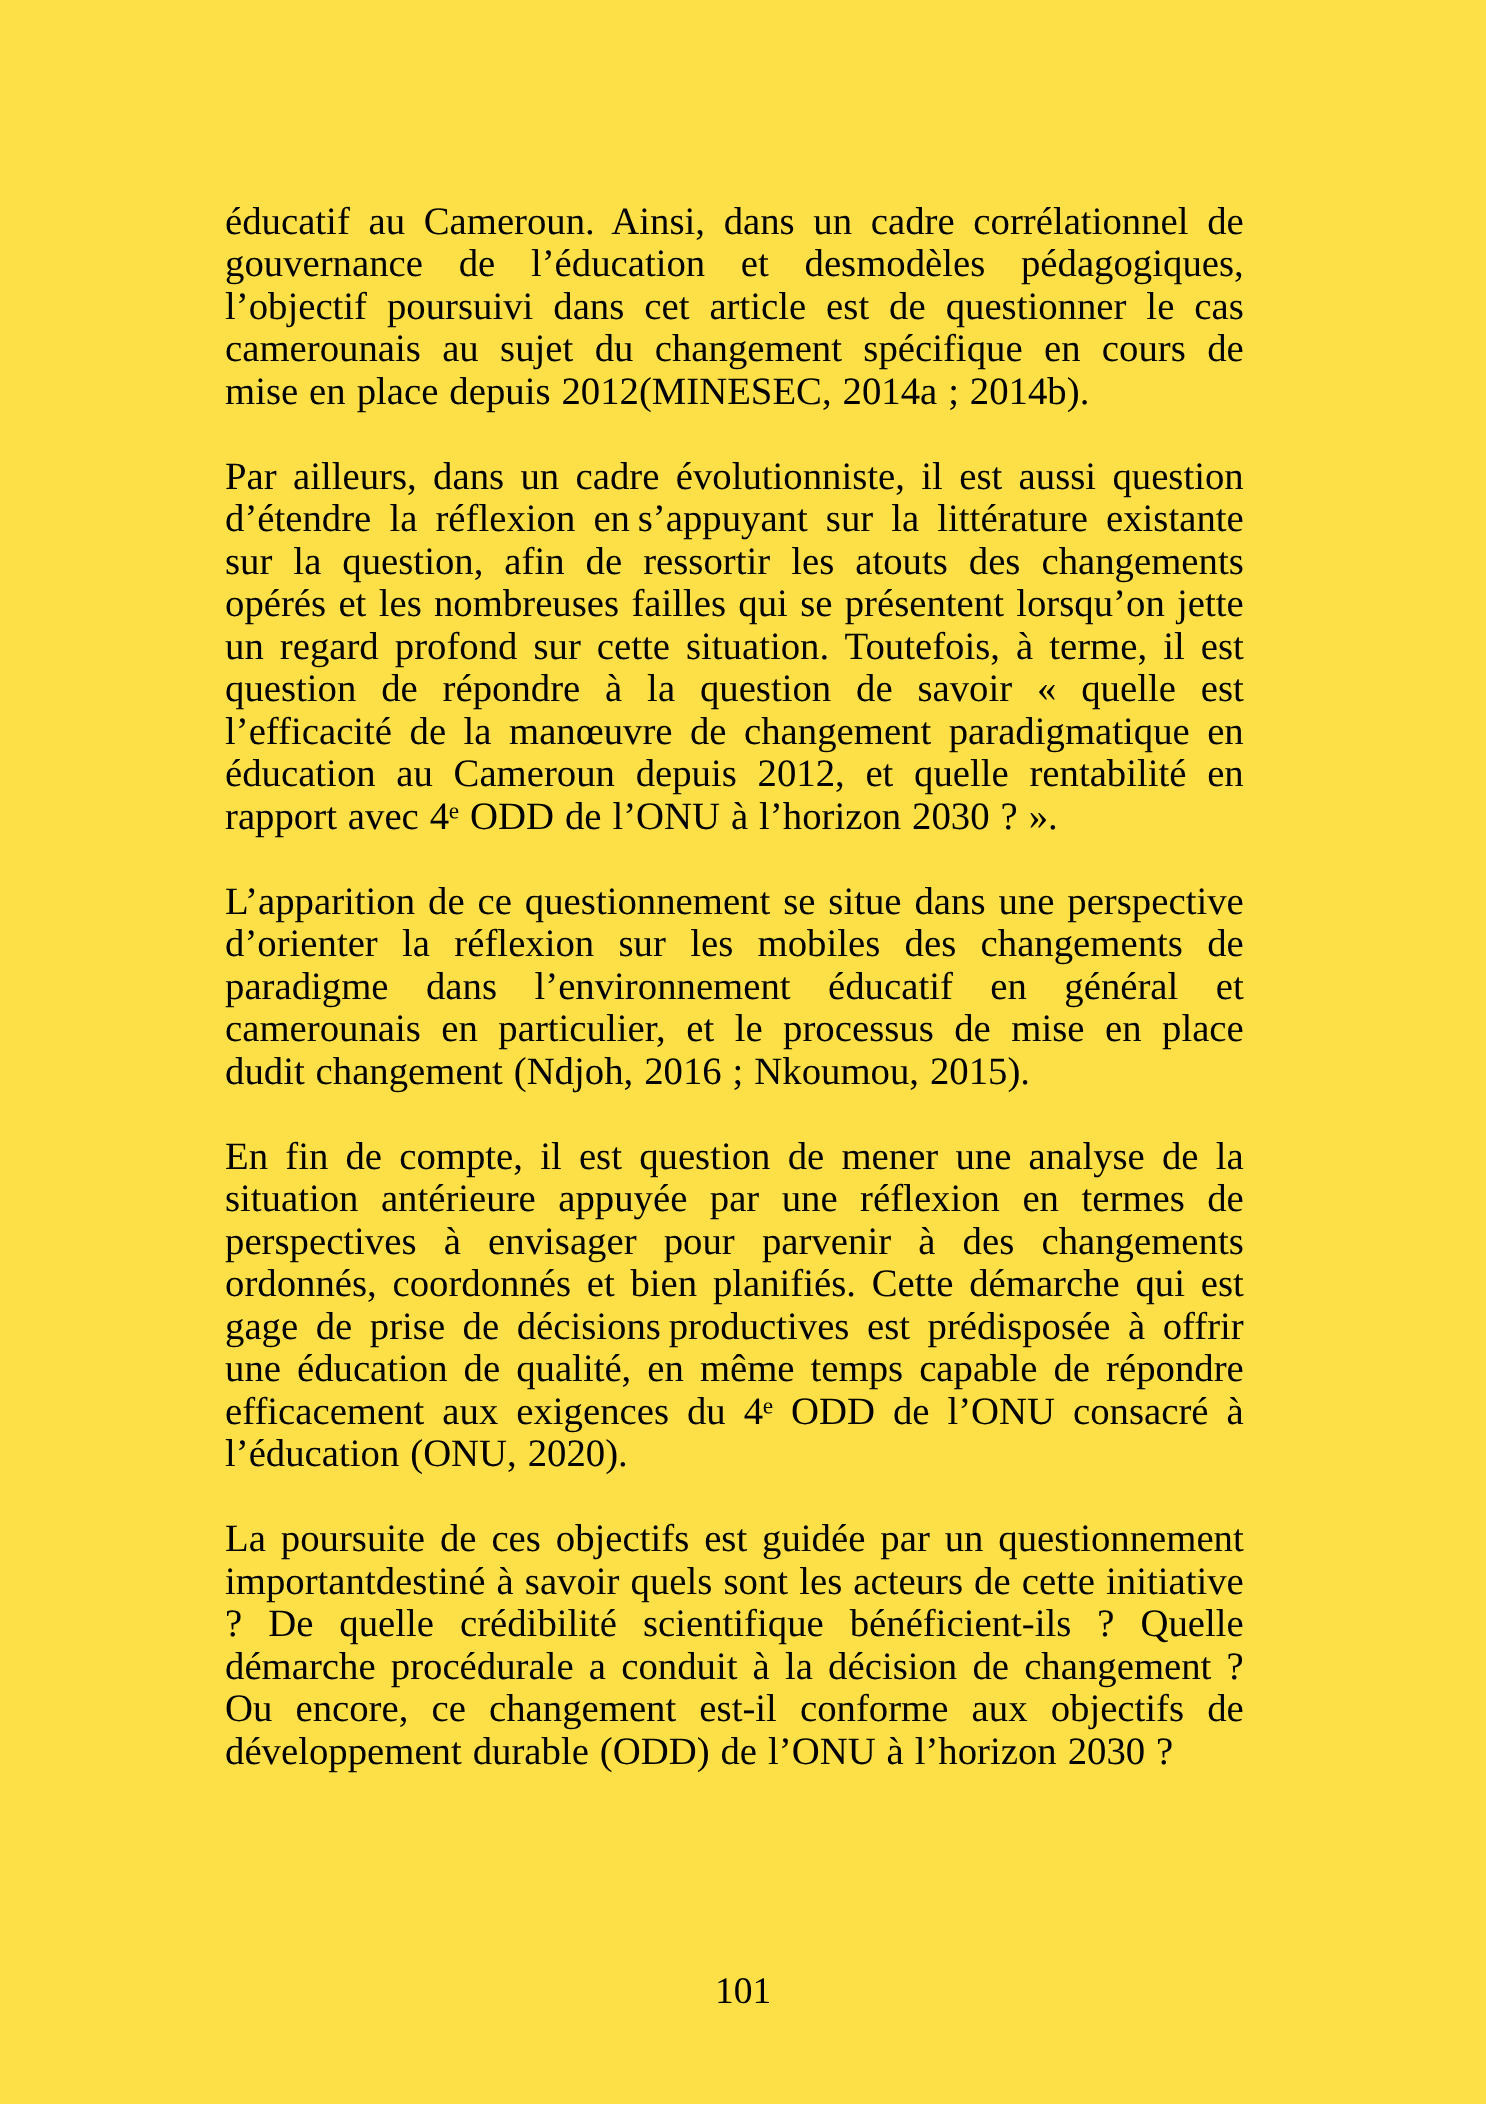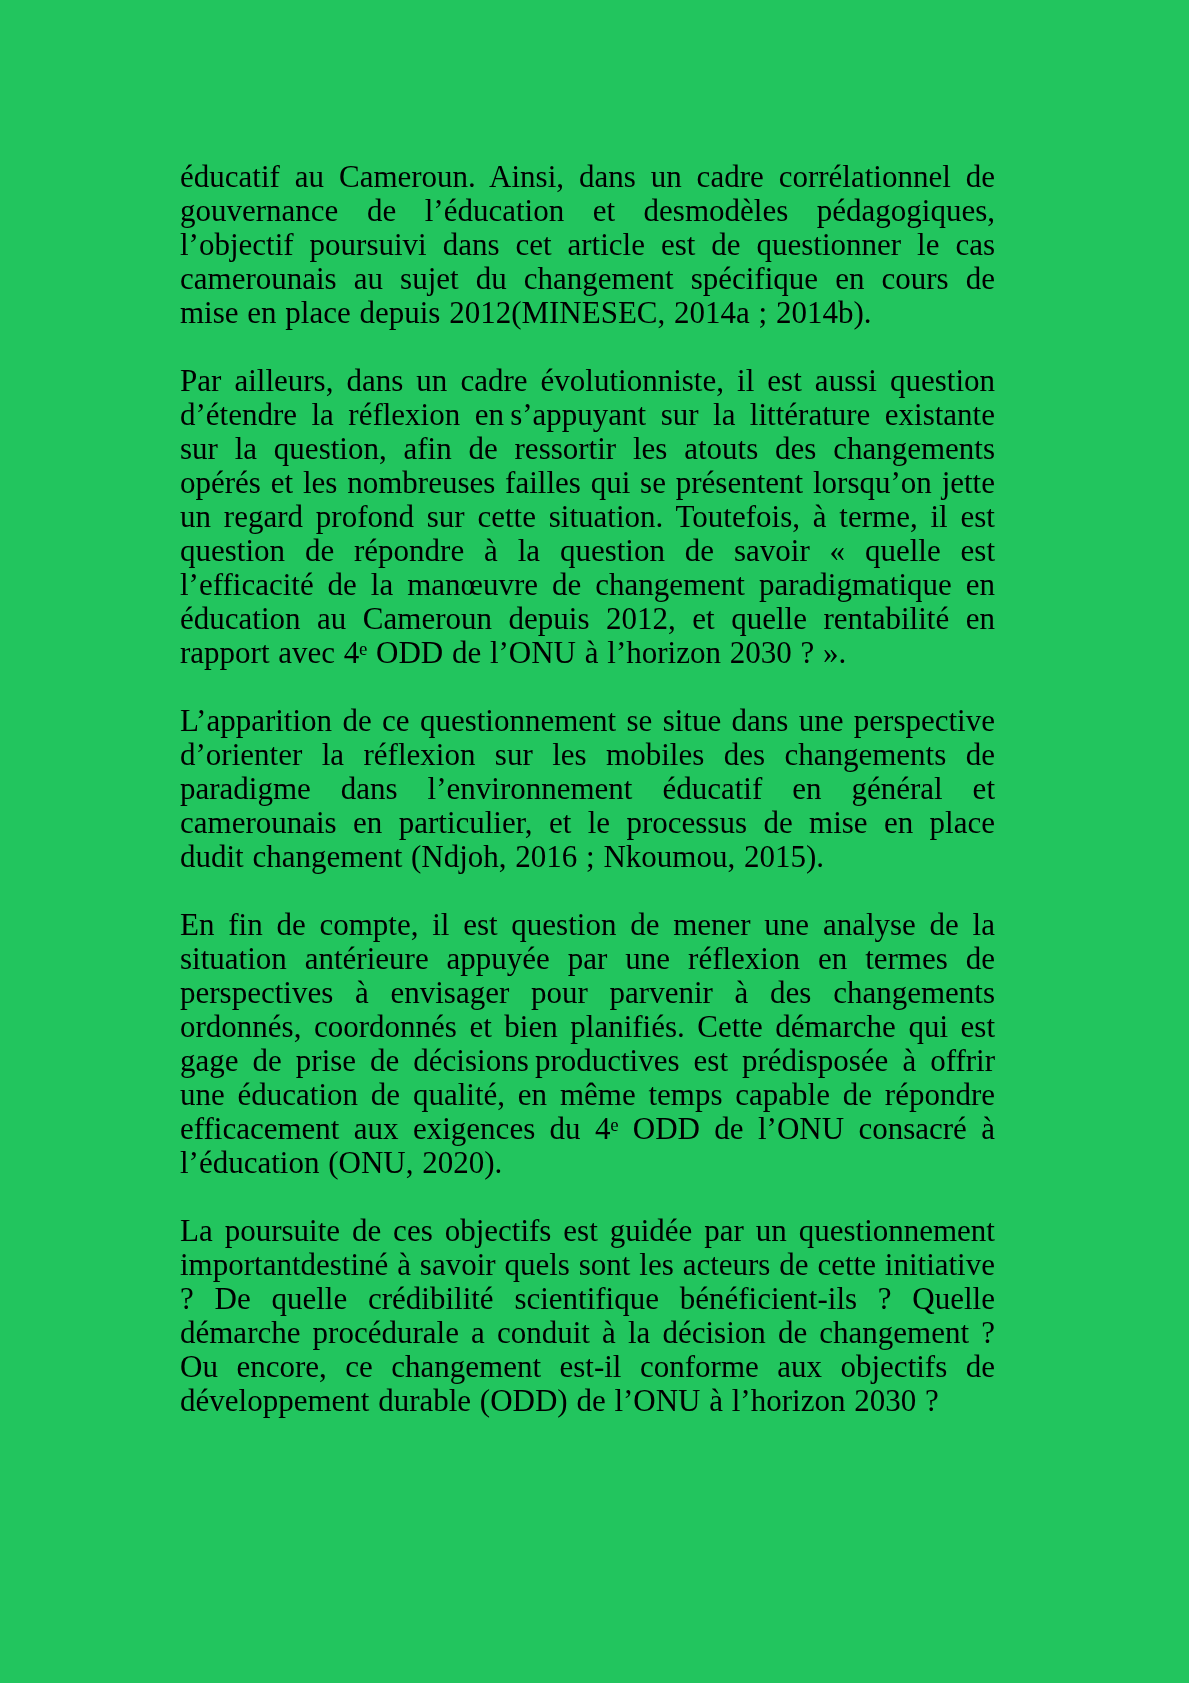--- a/index.html
+++ b/index.html
@@ -4,21 +4,21 @@
 <style>
   html, body {
     margin: 0;
     padding: 0;
     background: #ffffff;
   }
   .page {
     position: relative;
     width: 1189px;
     height: 1683px;
-    background: #22c55e;
+    background: #fde047;
     overflow: hidden;
     font-family: "Liberation Serif", "DejaVu Serif", serif;
     color: #000000;
   }
   .page-body {
     position: absolute;
     top: 160px;
     left: 180px;
     width: 815px;
   }
@@ -46,13 +46,16 @@
 <body>
 
 <div class="page">
   <div class="page-body">
       <p class="para">éducatif au Cameroun. Ainsi, dans un cadre corrélationnel de gouvernance de l’éducation et desmodèles pédagogiques, l’objectif poursuivi dans cet article est de questionner le cas camerounais au sujet du changement spécifique en cours de mise en place depuis 2012(MINESEC, 2014a ; 2014b).</p>
       <p class="para">Par ailleurs, dans un cadre évolutionniste, il est aussi question d’étendre la réflexion en s’appuyant sur la littérature existante sur la question, afin de ressortir les atouts des changements opérés et les nombreuses failles qui se présentent lorsqu’on jette un regard profond sur cette situation. Toutefois, à terme, il est question de répondre à la question de savoir « quelle est l’efficacité de la manœuvre de changement paradigmatique en éducation au Cameroun depuis 2012, et quelle rentabilité en rapport avec 4ᵉ ODD de l’ONU à l’horizon 2030 ? ».</p>
       <p class="para">L’apparition de ce questionnement se situe dans une perspective d’orienter la réflexion sur les mobiles des changements de paradigme dans l’environnement éducatif en général et camerounais en particulier, et le processus de mise en place dudit changement (Ndjoh, 2016 ; Nkoumou, 2015).</p>
       <p class="para">En fin de compte, il est question de mener une analyse de la situation antérieure appuyée par une réflexion en termes de perspectives à envisager pour parvenir à des changements ordonnés, coordonnés et bien planifiés. Cette démarche qui est gage de prise de décisions productives est prédisposée à offrir une éducation de qualité, en même temps capable de répondre efficacement aux exigences du 4ᵉ ODD de l’ONU consacré à l’éducation (ONU, 2020).</p>
       <p class="para">La poursuite de ces objectifs est guidée par un questionnement importantdestiné à savoir quels sont les acteurs de cette initiative ? De quelle crédibilité scientifique bénéficient-ils ? Quelle démarche procédurale a conduit à la décision de changement ? Ou encore, ce changement est-il conforme aux objectifs de développement durable (ODD) de l’ONU à l’horizon 2030 ?</p>
     </div>
+  <div class="page-footer">
+    <span class="page-number">101</span>
+  </div>
 </div>
 
 </body></html>

